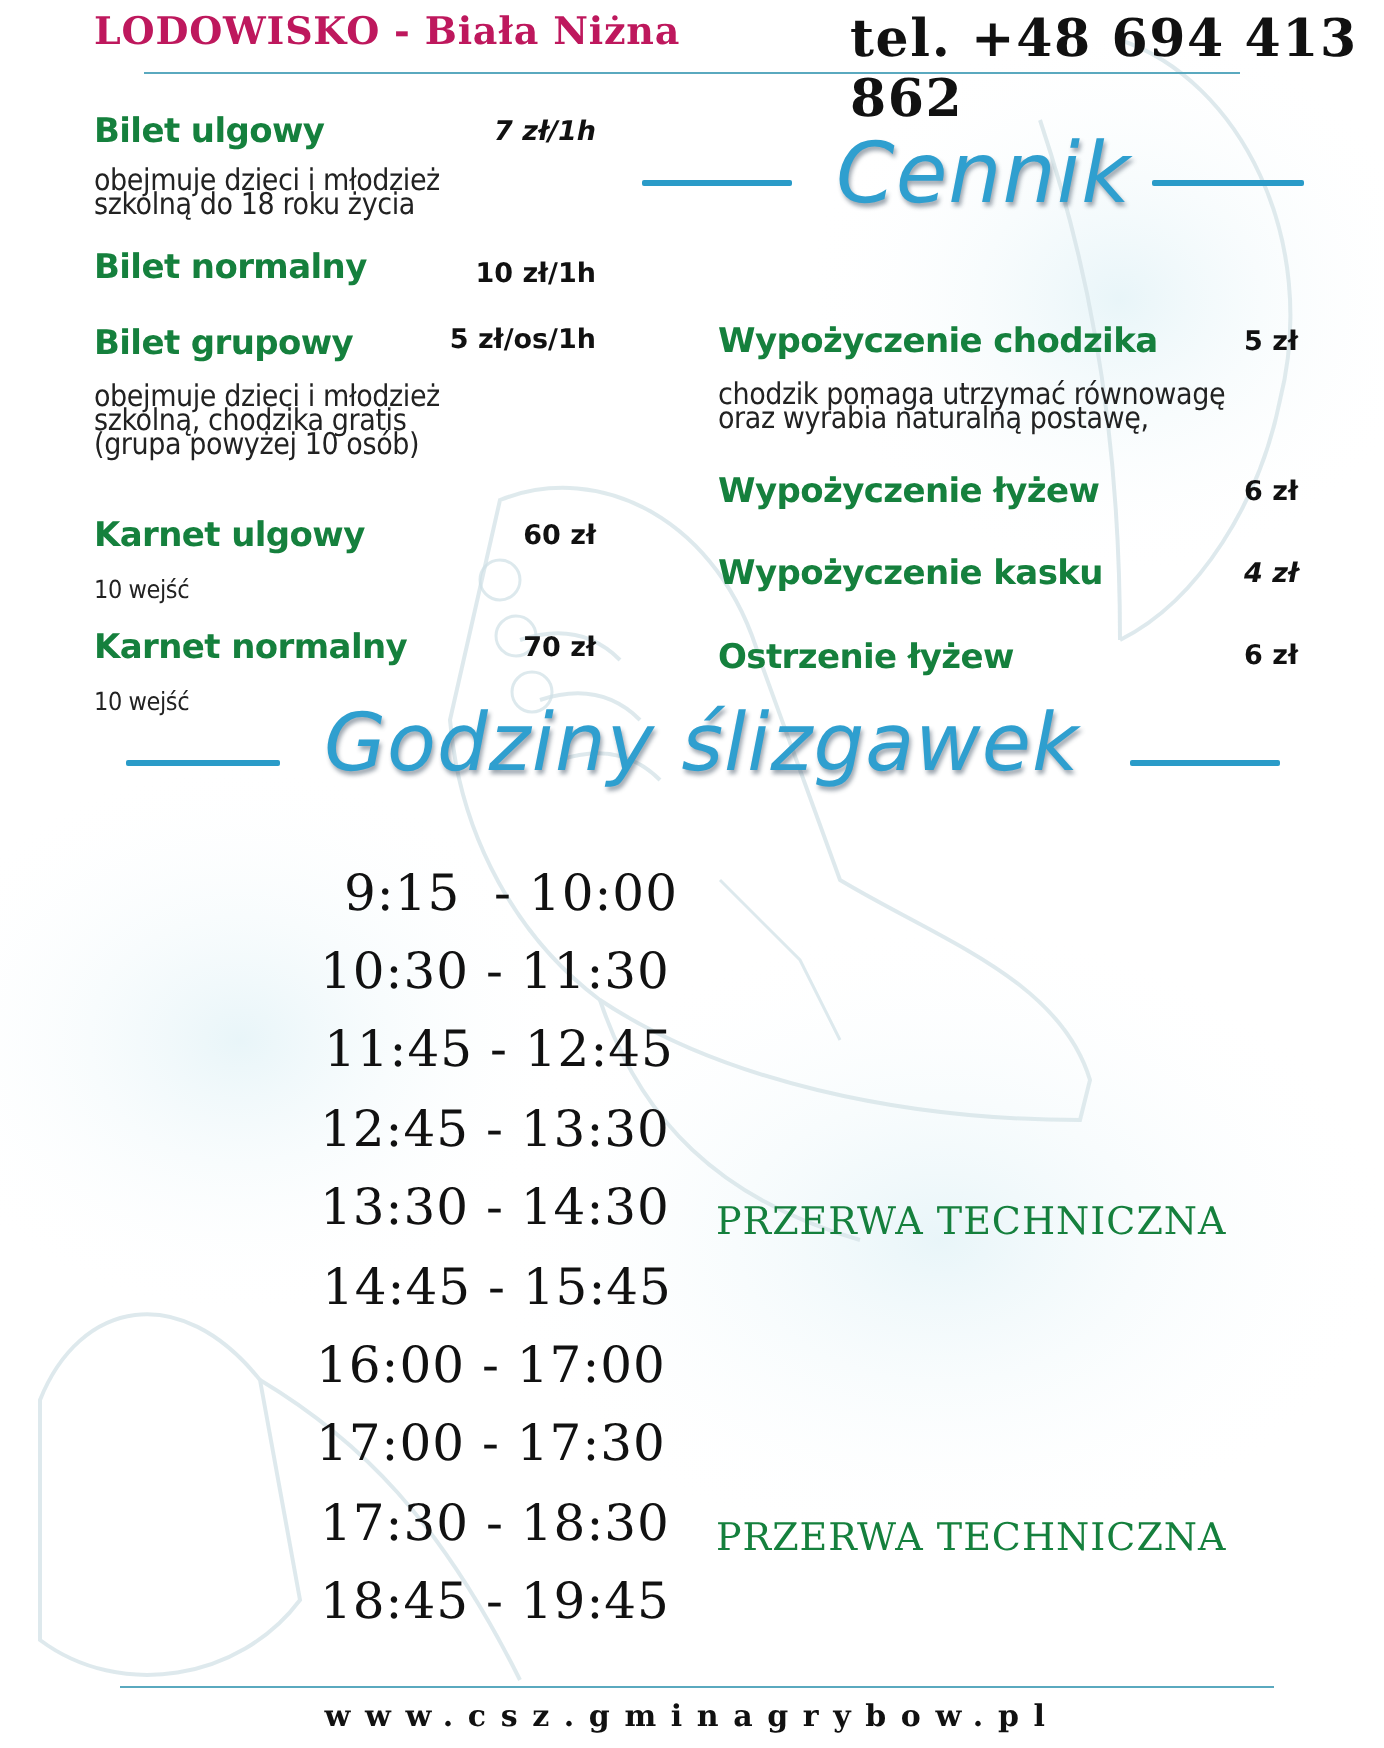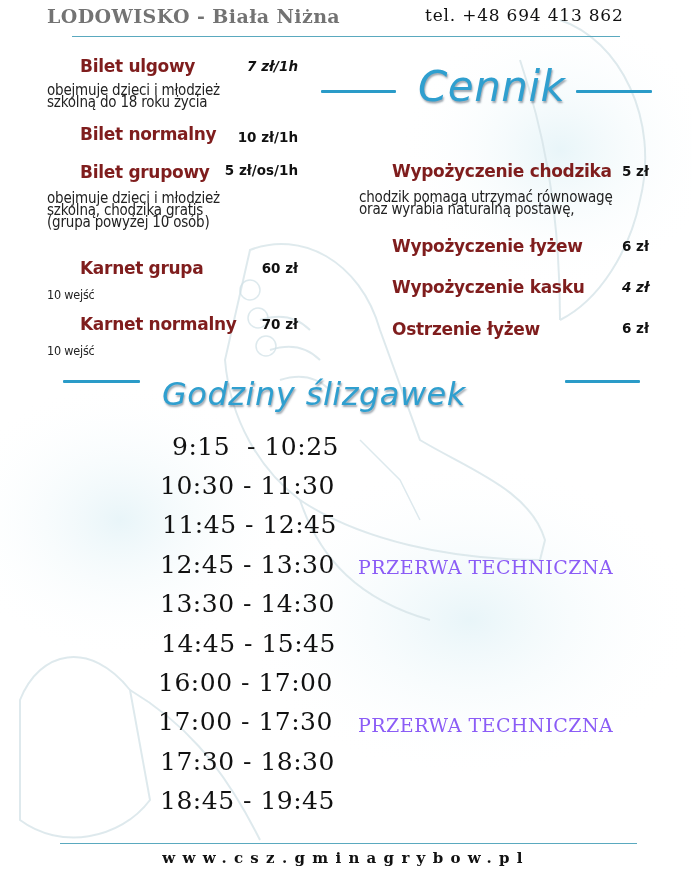--- a/index.html
+++ b/index.html
@@ -12,36 +12,35 @@
   }
   
   .bg-art { position: absolute; inset: 0; z-index: 0; pointer-events: none; }
 
   .abs { position: absolute; z-index: 1; }
 
   
   .hdr-title {
     left: 47px; top: 5px;
     font-family: "DejaVu Serif", serif; font-weight: bold;
-    font-size: 19px; letter-spacing: 0.4px; color: #737373;
+    font-size: 19px; letter-spacing: 0.4px; color: #be185d;
   }
   .hdr-tel {
     left: 425px; top: 5px;
-    font-family: "DejaVu Serif", serif; font-weight: normal;
-    font-size: 17px; letter-spacing: 0.8px; color: #111;
+    font-family: "DejaVu Serif", serif; font-weight: bold;
+    font-size: 26px; letter-spacing: 0.8px; color: #111;
   }
   .rule-thin { height: 1px; background: #5aa9bf; }
   .rule-thick { height: 3px; background: #2a9bc8; border-radius: 1px; }
 
   
   .item-name {
     font-family: "DejaVu Sans", sans-serif;
-    font-size: 17px; font-weight: 600; letter-spacing: -0.3px; color: #7f1d1d;
+    font-size: 17px; font-weight: 600; letter-spacing: -0.3px; color: #15803d;
     white-space: nowrap;
-    margin-left: 33px;
   }
   .item-price {
     font-family: "DejaVu Sans", sans-serif;
     font-size: 13.5px; font-weight: bold; color: #111; white-space: nowrap;
     text-align: right;
   }
   .item-desc {
     font-family: "DejaVu Sans", sans-serif;
     font-size: 15px; line-height: 11px; color: #222; white-space: nowrap;
     font-stretch: condensed; letter-spacing: -0.2px;
@@ -49,30 +48,30 @@
 
   .script-heading {
     font-family: "DejaVu Sans", sans-serif;
     font-style: italic;
     color: #2f9fcf;
     text-shadow: 1px 2px 2px rgba(40,60,80,0.45);
     white-space: nowrap;
     letter-spacing: 0.5px;
   }
   .cennik { left: 418px; top: 62px; font-size: 42px; }
-  .godziny { left: 162px; top: 375px; font-size: 32px; text-align: center; }
+  .godziny { left: 162px; top: 349px; font-size: 40px; text-align: center; }
 
   
   .time-row {
     font-family: "DejaVu Serif", serif;
     font-size: 25px; color: #111; white-space: nowrap; letter-spacing: 0.5px;
   }
   .break-label {
     font-family: "DejaVu Serif", serif;
-    font-size: 19px; color: #8b5cf6; letter-spacing: 0.5px; white-space: nowrap;
+    font-size: 19px; color: #15803d; letter-spacing: 0.5px; white-space: nowrap; margin-top: 44px;
   }
   .footer-url {
     left: 0; width: 692px; top: 849px; text-align: center;
     font-family: "DejaVu Serif", serif; font-weight: bold;
     font-size: 15px; letter-spacing: 7.3px; color: #111;
   }
 </style>
 </head>
 <body>
 
@@ -118,21 +117,21 @@
 
   <div class="abs item-name" style="left:47px; top:124px;">Bilet normalny</div>
   <div class="abs item-price" style="right:394px; top:129px;">10 zł/1h</div>
 
   <div class="abs item-name" style="left:47px; top:162px;">Bilet grupowy</div>
   <div class="abs item-price" style="right:394px; top:162px;">5 zł/os/1h</div>
   <div class="abs item-desc" style="left:47px; top:193px;">obejmuje dzieci i młodzież</div>
   <div class="abs item-desc" style="left:47px; top:205px;">szkolną, chodzika gratis</div>
   <div class="abs item-desc" style="left:47px; top:217px;">(grupa powyżej 10 osób)</div>
 
-  <div class="abs item-name" style="left:47px; top:258px;">Karnet grupa</div>
+  <div class="abs item-name" style="left:47px; top:258px;">Karnet ulgowy</div>
   <div class="abs item-price" style="right:394px; top:260px;">60 zł</div>
   <div class="abs item-desc" style="left:47px; top:289px; font-size:12.5px;">10 wejść</div>
 
   <div class="abs item-name" style="left:47px; top:314px;">Karnet normalny</div>
   <div class="abs item-price" style="right:394px; top:316px;">70 zł</div>
   <div class="abs item-desc" style="left:47px; top:345px; font-size:12.5px;">10 wejść</div>
 </div>
 
 <div class="abs rule-thick" style="left:321px; top:90px; width:75px;"></div>
 <div class="abs script-heading cennik">Cennik</div>
@@ -152,21 +151,21 @@
 
   <div class="abs item-name" style="left:359px; top:319px;">Ostrzenie łyżew</div>
   <div class="abs item-price" style="right:43px; top:320px;">6 zł</div>
 </div>
 
 <div class="abs rule-thick" style="left:63px; top:380px; width:77px;"></div>
 <div class="abs script-heading godziny">Godziny ślizgawek</div>
 <div class="abs rule-thick" style="left:565px; top:380px; width:75px;"></div>
 
 <div>
-  <div class="abs time-row" style="left:172px; top:432px; white-space:pre;">9:15  - 10:25</div>
+  <div class="abs time-row" style="left:172px; top:432px; white-space:pre;">9:15  - 10:00</div>
   <div class="abs time-row" style="left:160px; top:471px; white-space:pre;">10:30 - 11:30</div>
   <div class="abs time-row" style="left:162px; top:510px; white-space:pre;">11:45 - 12:45</div>
   <div class="abs time-row" style="left:160px; top:550px; white-space:pre;">12:45 - 13:30</div>
   <div class="abs break-label" style="left:358px; top:556px;">PRZERWA TECHNICZNA</div>
   <div class="abs time-row" style="left:160px; top:589px; white-space:pre;">13:30 - 14:30</div>
   <div class="abs time-row" style="left:161px; top:629px; white-space:pre;">14:45 - 15:45</div>
   <div class="abs time-row" style="left:158px; top:668px; white-space:pre;">16:00 - 17:00</div>
   <div class="abs time-row" style="left:158px; top:707px; white-space:pre;">17:00 - 17:30</div>
   <div class="abs break-label" style="left:358px; top:714px;">PRZERWA TECHNICZNA</div>
   <div class="abs time-row" style="left:160px; top:747px; white-space:pre;">17:30 - 18:30</div>

